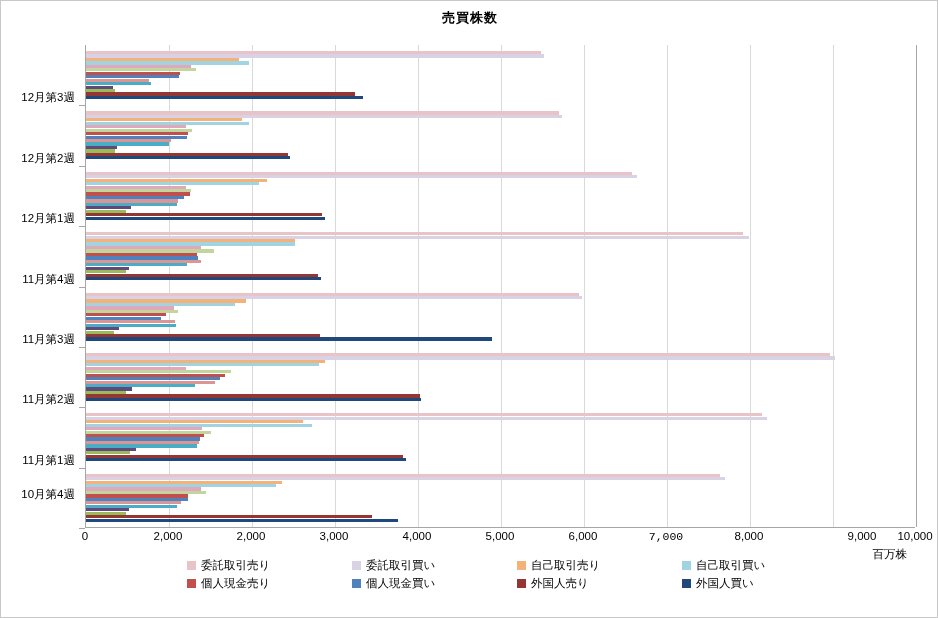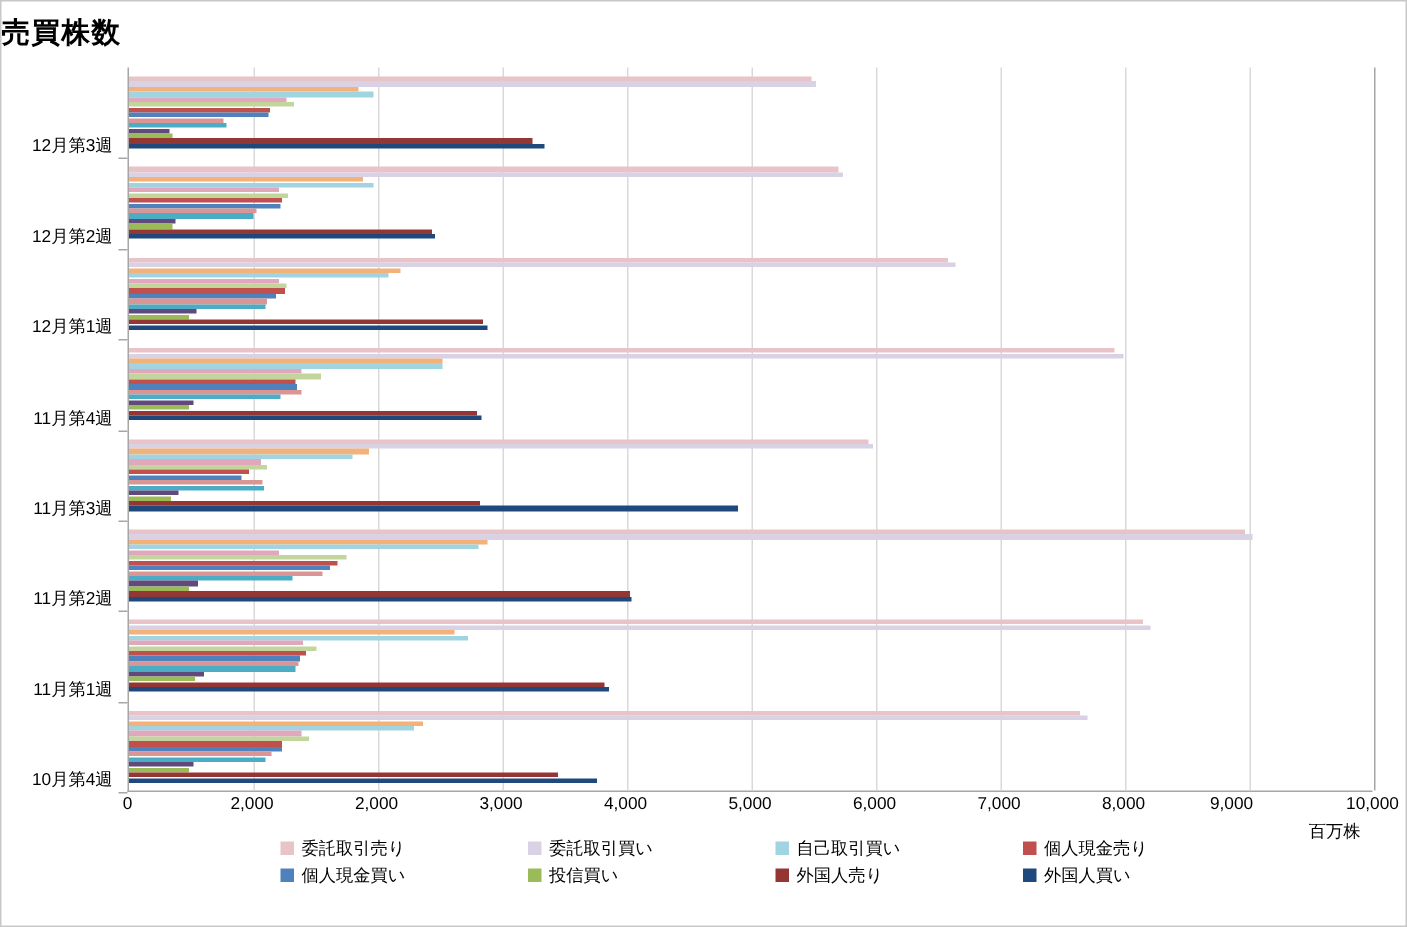--- a/index.html
+++ b/index.html
@@ -19,21 +19,22 @@
     width: 938px;
     height: 618px;
     box-sizing: border-box;
     border: 1px solid #c8c8c8;
   }
   #chart-title {
     position: absolute;
     top: 8px;
     left: 0;
     width: 938px;
-    font-size: 19px;
+    text-align: center;
+    font-size: 13px;
     font-weight: bold;
     letter-spacing: 1px;
   }
   
   #plot-area {
     position: absolute;
     left: 84px;
     top: 44px;
     width: 830px;
     height: 483px;
@@ -137,21 +138,21 @@
   }
 </style>
 </head>
 <body>
 
 <div id="chart-root">
 
   <div id="chart-title">売買株数</div>
 
   <div id="y-labels">
-      <div class="y-label" style="top: 475px;">10月第4週</div>
+      <div class="y-label" style="top: 449px;">10月第4週</div>
       <div class="tick-mark" style="top: 483px;"></div>
       <div class="y-label" style="top: 414.625px;">11月第1週</div>
       <div class="tick-mark" style="top: 422.625px;"></div>
       <div class="y-label" style="top: 354.25px;">11月第2週</div>
       <div class="tick-mark" style="top: 362.25px;"></div>
       <div class="y-label" style="top: 294px;">11月第3週</div>
       <div class="tick-mark" style="top: 301.875px;"></div>
       <div class="y-label" style="top: 233.5px;">11月第4週</div>
       <div class="tick-mark" style="top: 241.5px;"></div>
       <div class="y-label" style="top: 173.125px;">12月第1週</div>
@@ -308,54 +309,54 @@
   </div>
 
   <div id="x-labels">
       <div class="x-label" style="left: 0px;">0</div>
       <div class="x-label" style="left: 83px;">2,000</div>
       <div class="x-label" style="left: 166px;">2,000</div>
       <div class="x-label" style="left: 249px;">3,000</div>
       <div class="x-label" style="left: 332px;">4,000</div>
       <div class="x-label" style="left: 415px;">5,000</div>
       <div class="x-label" style="left: 498px;">6,000</div>
-      <div class="x-label" style="left: 581px;">7,000</div>
+      <div class="x-label" style="left: 581px; font-family: Liberation Mono, monospace;">7,000</div>
       <div class="x-label" style="left: 664px;">8,000</div>
-      <div class="x-label" style="left: 736px;">9,000</div>
+      <div class="x-label" style="left: 777px;">9,000</div>
       <div class="x-label" style="left: 830px;">10,000</div>
     </div>
 
   <div id="x-axis-title">百万株</div>
 
   <div id="legend">
       <div class="legend-item">
         <span class="legend-swatch" style="background: rgb(232, 196, 200);"></span>
         <span>委託取引売り</span>
       </div>
       <div class="legend-item">
         <span class="legend-swatch" style="background: rgb(217, 210, 228);"></span>
         <span>委託取引買い</span>
       </div>
       <div class="legend-item">
+        <span class="legend-swatch" style="background: rgb(242, 178, 122);"></span>
+        <span>自己取引売り</span>
+      </div>
+      <div class="legend-item">
         <span class="legend-swatch" style="background: rgb(159, 212, 224);"></span>
         <span>自己取引買い</span>
       </div>
       <div class="legend-item">
         <span class="legend-swatch" style="background: rgb(192, 80, 77);"></span>
         <span>個人現金売り</span>
       </div>
       <div class="legend-item">
         <span class="legend-swatch" style="background: rgb(79, 129, 189);"></span>
         <span>個人現金買い</span>
       </div>
       <div class="legend-item">
-        <span class="legend-swatch" style="background: rgb(155, 187, 89);"></span>
-        <span>投信買い</span>
-      </div>
-      <div class="legend-item">
         <span class="legend-swatch" style="background: rgb(148, 54, 52);"></span>
         <span>外国人売り</span>
       </div>
       <div class="legend-item">
         <span class="legend-swatch" style="background: rgb(31, 73, 125);"></span>
         <span>外国人買い</span>
       </div>
     </div>
 
 </div>

